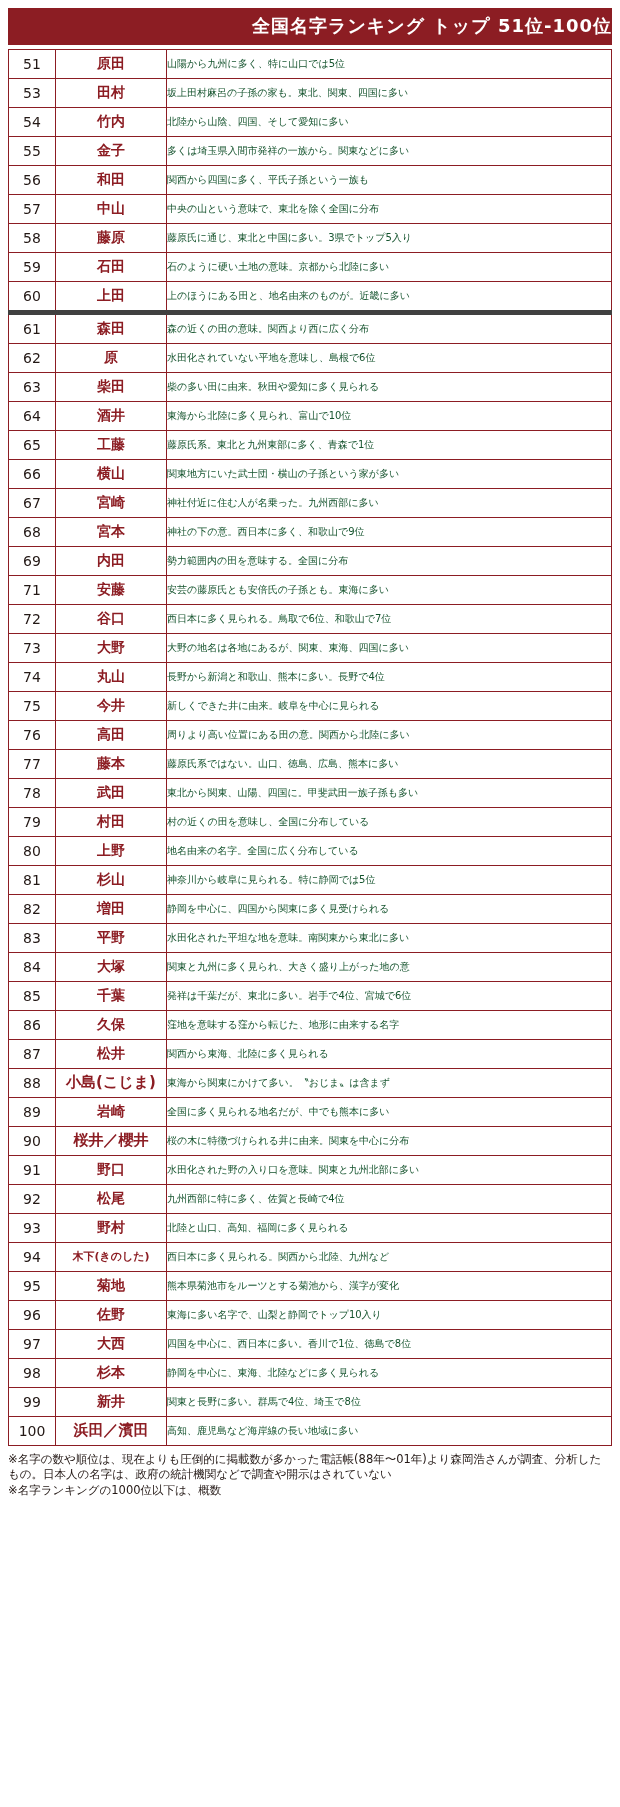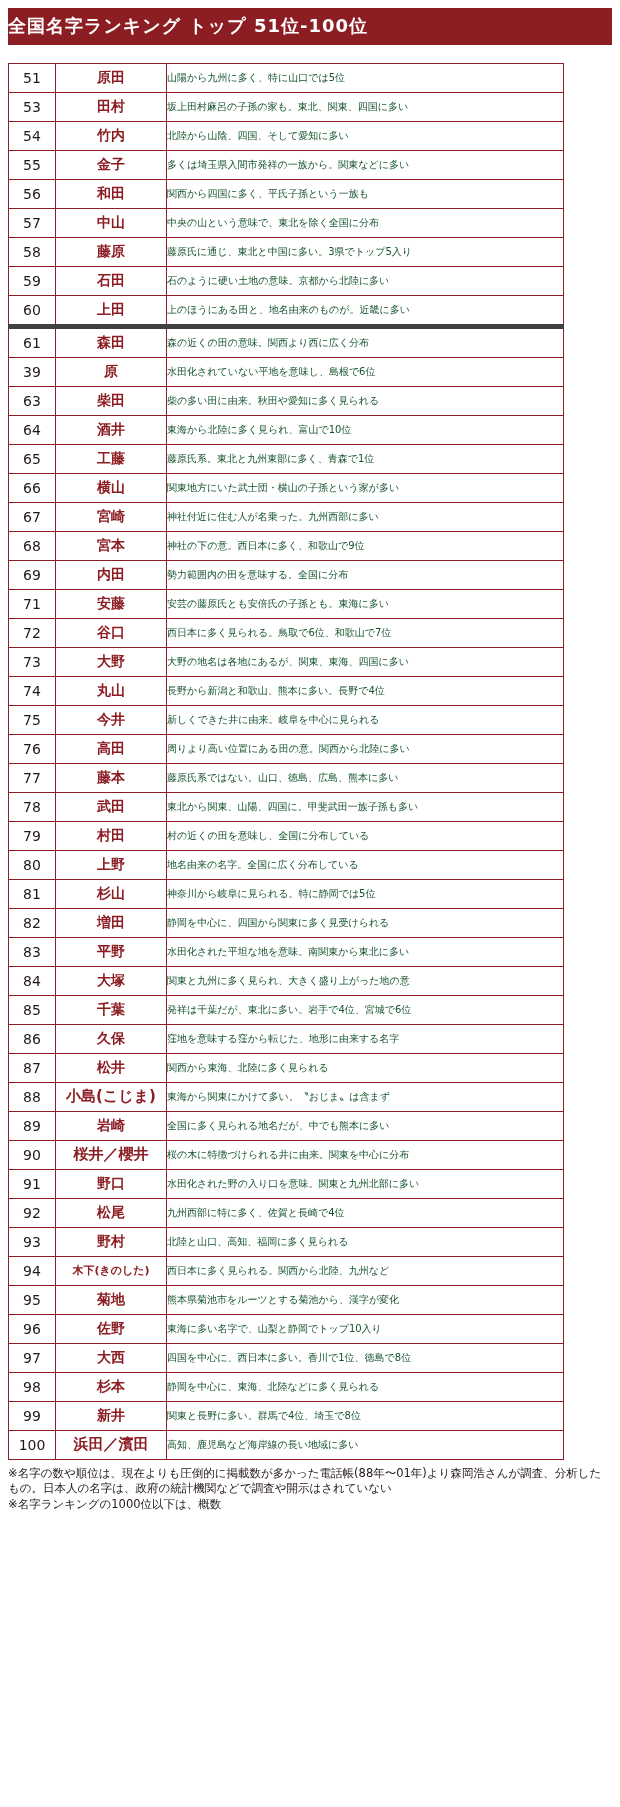--- a/index.html
+++ b/index.html
@@ -13,31 +13,31 @@
     color: #231815;
   }
   .page {
     width: 620px;
     box-sizing: border-box;
     padding: 8px 8px 4px 8px;
   }
   .title-bar {
     background: #8c1d23;
     color: #ffffff;
-    text-align: left;
+    text-align: right;
     font-size: 18px;
     font-weight: bold;
     letter-spacing: 1px;
     padding: 8px 0 9px 0;
     line-height: 1.1;
   }
   table.rank-table {
-    width: 556px;
+    width: 604px;
     border-collapse: collapse;
-    margin-top: 18px;
+    margin-top: 4px;
     table-layout: fixed;
   }
   table.rank-table td {
     border: 1px solid #8c1d23;
     padding: 0;
     height: 28px;
     vertical-align: middle;
   }
   td.col-rank {
     width: 46px;
@@ -134,21 +134,21 @@
           <td class="col-rank">60</td>
           <td class="col-name">上田</td>
           <td class="col-desc">上のほうにある田と、地名由来のものが。近畿に多い</td>
         </tr>
         <tr class="thick-top">
           <td class="col-rank">61</td>
           <td class="col-name">森田</td>
           <td class="col-desc">森の近くの田の意味。関西より西に広く分布</td>
         </tr>
         <tr>
-          <td class="col-rank">39</td>
+          <td class="col-rank">62</td>
           <td class="col-name">原</td>
           <td class="col-desc">水田化されていない平地を意味し、島根で6位</td>
         </tr>
         <tr>
           <td class="col-rank">63</td>
           <td class="col-name">柴田</td>
           <td class="col-desc">柴の多い田に由来。秋田や愛知に多く見られる</td>
         </tr>
         <tr>
           <td class="col-rank">64</td>

